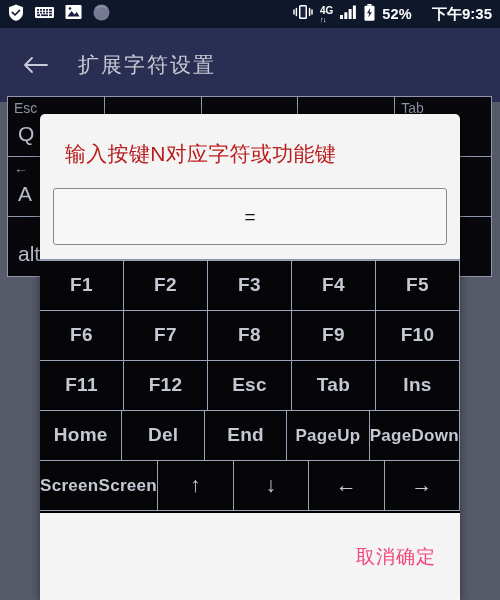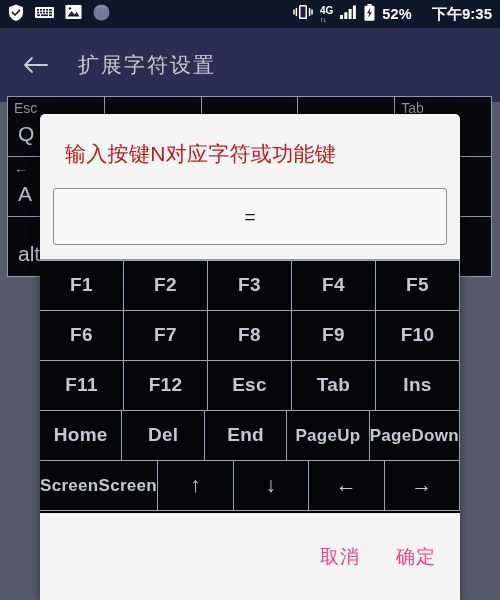--- a/index.html
+++ b/index.html
@@ -72,21 +72,21 @@
     flex: 1; background: #060608; border: 1px solid #9aa3b8;
     margin: -1px 0 0 -1px; color: #c4c8d2; font-size: 19px; font-weight: bold;
     display: flex; align-items: center; justify-content: center; text-align: center;
     line-height: 1.08; letter-spacing: .3px;
   }
   .fk.multiline { font-size: 17px; align-items: center; }
   .fk.arrow { font-size: 21px; font-weight: normal; }
 
   .dlg-actions {
     flex: 1; display: flex; align-items: center; justify-content: flex-end;
-    padding: 0 24px; gap: 36px; border-radius: 9px;
+    padding: 0 24px;  border-radius: 9px;
   }
   .dlg-btn { color: #f4457a; font-size: 19px; letter-spacing: 1px; background: none;
              border: none; font-family: "Liberation Sans", sans-serif; cursor: pointer; }
 </style>
 </head>
 <body>
 
 <div class="app-root">
 
   <div class="statusbar">

